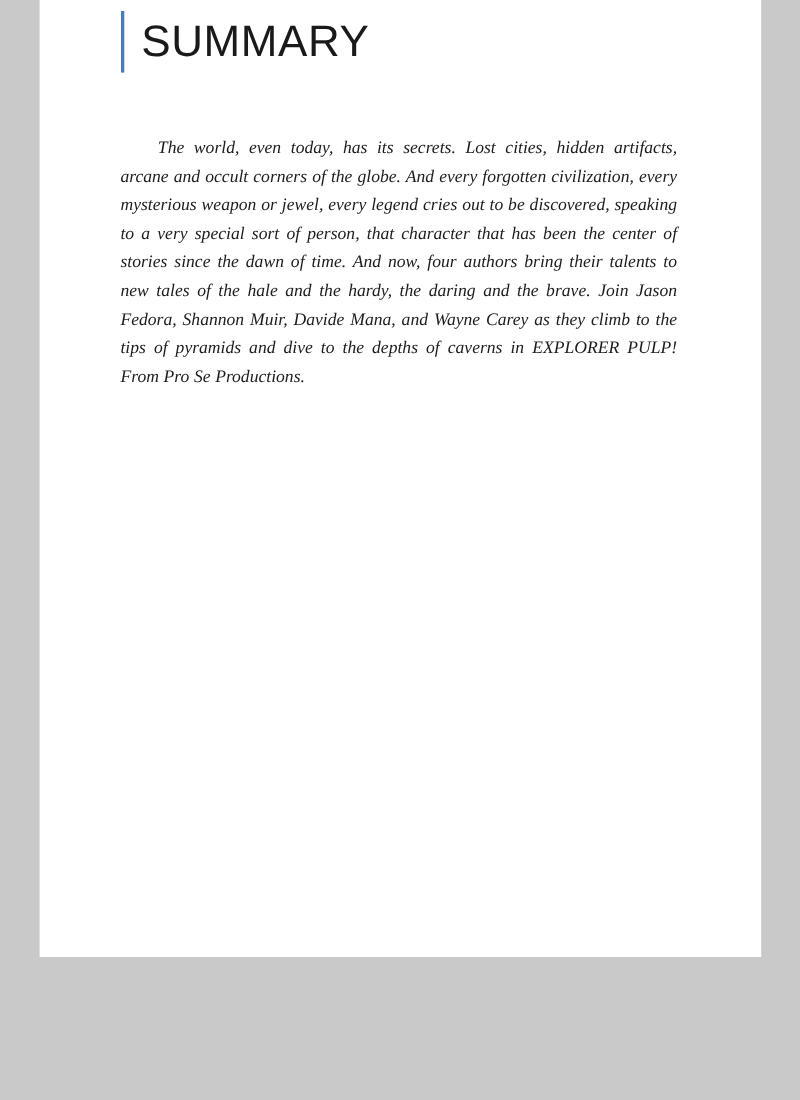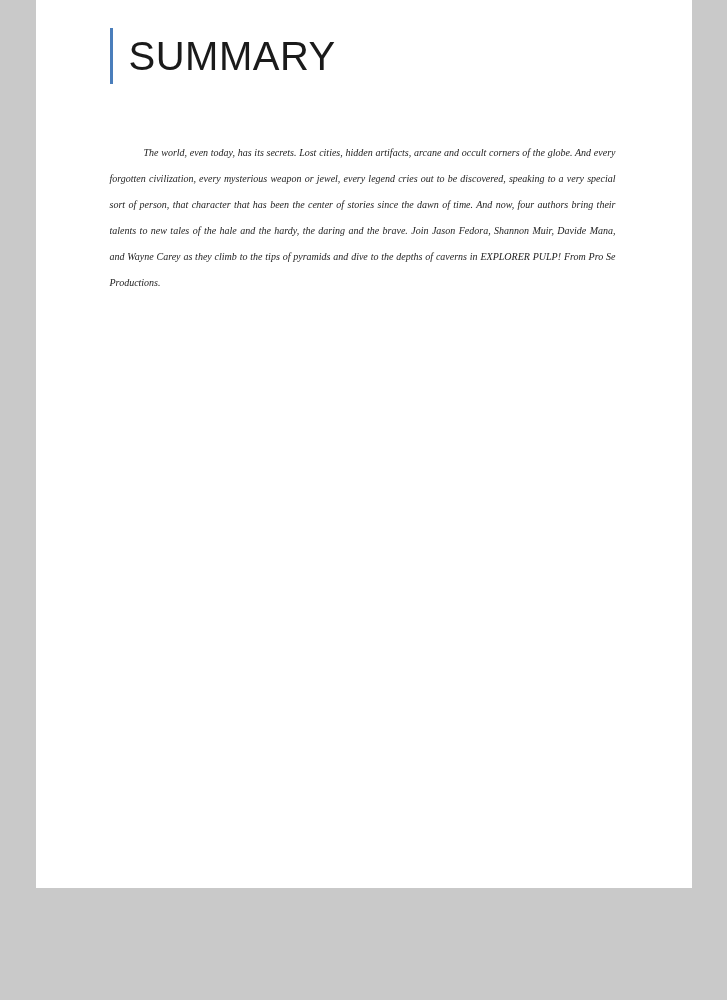--- a/index.html
+++ b/index.html
@@ -9,21 +9,21 @@
   body {
     width: 727px;
     height: 1000px;
     background: #c9c9c9;
     font-family: "Liberation Sans", sans-serif;
     overflow: hidden;
   }
   .page-wrap {
     position: absolute;
     left: 0;
-    top: 18px;
+    top: 0;
     width: 727px;
     height: 812px;
     display: flex;
     align-items: center;
     justify-content: center;
   }
   .page {
     position: relative;
     width: 656px;
     height: 928px;
@@ -57,21 +57,21 @@
     line-height: 56px;
     white-space: nowrap;
   }
   .body-block {
     margin-top: 56px;
     width: 506px;
   }
   .body-par {
     font-family: "Liberation Serif", serif;
     font-style: italic;
-    font-size: 10px;
+    font-size: 16px;
     line-height: 26px;
     color: #1c1c1c;
     text-align: justify;
     text-indent: 34px;
     margin: 0;
     word-spacing: 0.2px;
   }
 </style>
 </head>
 <body>

